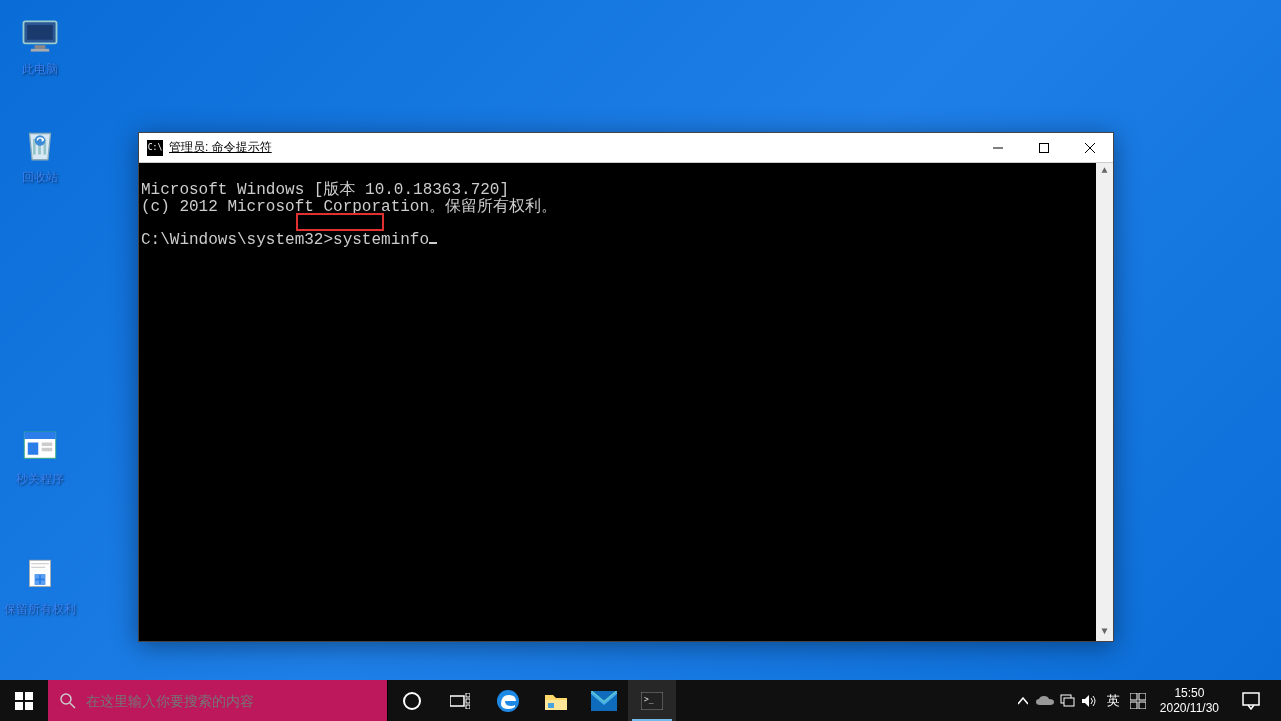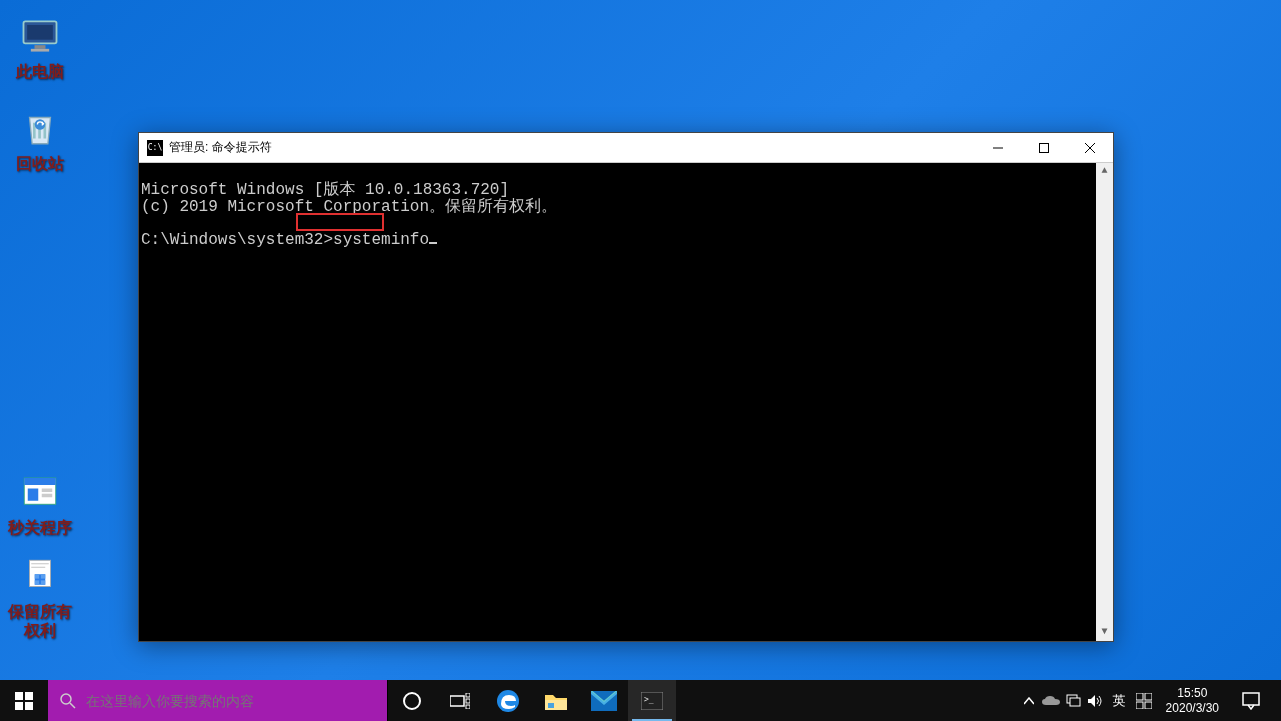--- a/index.html
+++ b/index.html
@@ -12,25 +12,24 @@
   position: relative;
 }
 
 .desktop { position: absolute; top: 0; left: 0; width: 100%; height: 680px; }
 .desktop-icon {
   position: absolute;
   width: 76px;
   display: flex;
   flex-direction: column;
   align-items: center;
-  color: #7f1d1d;
-  font-size: 16px;
+  color: #3b82f6;
+  font-size: 12px;
   text-align: center;
   cursor: pointer;
-  font-weight: bold;
 }
 .desktop-icon .icon-img {
   width: 48px; height: 48px;
   display: flex; align-items: center; justify-content: center;
   margin-bottom: 2px;
 }
 .desktop-icon .label { text-shadow: 1px 1px 2px rgba(0,0,0,.6); line-height: 1.2; }
 
 .cmd-window {
   position: absolute;
@@ -45,21 +44,21 @@
   height: 30px;
   background: #fff;
   display: flex; align-items: center;
   border-bottom: 1px solid #ccc;
 }
 .titlebar-icon {
   width: 16px; height: 16px; margin: 0 6px 0 8px;
   background: #000; display: inline-flex; align-items: center; justify-content: center;
   color:#fff; font-size:8px; font-family: monospace;
 }
-.titlebar-title { font-size: 12px; color: #000; flex: 1; }
+.titlebar-title { font-size: 12px; color: #000; flex: 1; text-decoration: underline; }
 .titlebar-controls { display: flex; }
 .titlebar-btn {
   width: 46px; height: 30px;
   display: flex; align-items: center; justify-content: center;
   font-size: 12px; color: #000;
 }
 .cmd-body {
   flex: 1;
   background: #000;
   color: #ccc;
@@ -96,21 +95,21 @@
   position: absolute; left:0; bottom:0; width:100%; height:41px;
   background: #101010;
   display:flex; align-items:stretch;
   color:#fff;
 }
 .tb-start {
   width:48px; display:flex; align-items:center; justify-content:center;
 }
 .tb-start svg { width:18px; height:18px; }
 .tb-search {
-  width:340px; background:#a21caf; display:flex; align-items:center; padding:0 12px;
+  width:340px; background:#be185d; display:flex; align-items:center; padding:0 12px;
   border-right:1px solid #000;
 }
 .tb-search input {
   background:transparent; border:none; outline:none; color:#ccc; font-size:14px;
   margin-left:10px; flex:1;
 }
 .tb-icons { display:flex; }
 .tb-btn {
   width:48px; display:flex; align-items:center; justify-content:center; position:relative;
 }
@@ -142,38 +141,38 @@
       <svg viewBox="0 0 48 48" width="44" height="44">
           <rect x="6" y="8" width="36" height="24" rx="2" fill="#2b5797" stroke="#9cc" stroke-width="2"></rect>
           <rect x="10" y="12" width="28" height="16" fill="#1a3a6e"></rect>
           <rect x="18" y="34" width="12" height="4" fill="#888"></rect>
           <rect x="14" y="38" width="20" height="3" fill="#aaa"></rect>
         </svg>
     </div>
     <div class="label">此电脑</div>
   </div>
 
-  <div class="desktop-icon" style="left:2px; top:104px">
+  <div class="desktop-icon" style="left:2px; top:120px">
     <div class="icon-img">
       <svg viewBox="0 0 48 48" width="42" height="42">
           <path d="M12 12 L36 12 L33 42 L15 42 Z" fill="#d9e8f5" stroke="#8ab" stroke-width="1.5"></path>
           <rect x="16" y="18" width="3" height="18" fill="#6aa" opacity=".6"></rect>
           <rect x="22" y="18" width="3" height="18" fill="#6aa" opacity=".6"></rect>
           <rect x="28" y="18" width="3" height="18" fill="#6aa" opacity=".6"></rect>
           <circle cx="24" cy="20" r="6" fill="#3b8bd8"></circle>
           <path d="M21 20 a3 3 0 1 1 6 0" fill="none" stroke="#fff" stroke-width="1.5"></path>
           <path d="M26 17 l2 2 -2 2" fill="none" stroke="#fff" stroke-width="1.5"></path>
         </svg>
     </div>
     <div class="label">回收站</div>
   </div>
 
 
 
-  <div class="desktop-icon" style="left:2px; top:468px">
+  <div class="desktop-icon" style="left:2px; top:422px">
     <div class="icon-img">
       <svg viewBox="0 0 48 48" width="42" height="42">
           <rect x="6" y="8" width="36" height="30" fill="#fff" stroke="#3a7"></rect>
           <rect x="6" y="8" width="36" height="8" fill="#2b7de9"></rect>
           <rect x="10" y="20" width="12" height="14" fill="#2b7de9"></rect>
           <rect x="26" y="20" width="12" height="4" fill="#ccc"></rect>
           <rect x="26" y="26" width="12" height="4" fill="#ccc"></rect>
         </svg>
     </div>
     <div class="label">秒关程序</div>
@@ -213,21 +212,21 @@
       <div class="titlebar-btn close">
         <svg width="10" height="10">
             <line x1="0" y1="0" x2="10" y2="10" stroke="#000" stroke-width="1"></line>
             <line x1="10" y1="0" x2="0" y2="10" stroke="#000" stroke-width="1"></line>
           </svg>
       </div>
     </div>
   </div>
   <div class="cmd-body">
 <span>Microsoft Windows [版本 10.0.18363.720]</span>
-<span>(c) 2019 Microsoft Corporation。保留所有权利。</span>
+<span>(c) 2012 Microsoft Corporation。保留所有权利。</span>
 
 <span>C:\Windows\system32&gt;</span><span>systeminfo</span><span class="cursor-blink"></span>
     <div class="highlight-box" style="left:157px; top:50px; width:88px; height:18px"></div>
     <div class="cmd-scrollbar">
       <div class="sb-btn">▲</div>
       <div class="sb-track"></div>
       <div class="sb-btn">▼</div>
     </div>
   </div>
 </div>
@@ -320,21 +319,21 @@
       <svg width="16" height="16">
           <rect x="0" y="0" width="7" height="7" fill="none" stroke="#fff"></rect>
           <rect x="9" y="0" width="7" height="7" fill="none" stroke="#fff"></rect>
           <rect x="0" y="9" width="7" height="7" fill="none" stroke="#fff"></rect>
           <rect x="9" y="9" width="7" height="7" fill="none" stroke="#fff"></rect>
         </svg>
     </div>
   </div>
   <div class="tb-clock">
     <span>15:50</span>
-    <span>2020/3/30</span>
+    <span>2020/11/30</span>
   </div>
   <div class="tb-notif">
     <svg width="18" height="18">
         <rect x="1" y="1" width="16" height="12" fill="none" stroke="#fff" stroke-width="1.5"></rect>
         <path d="M6 13 L9 17 L12 13" fill="none" stroke="#fff" stroke-width="1.5"></path>
       </svg>
   </div>
   <div style="width:6px"></div>
 </div>
 

